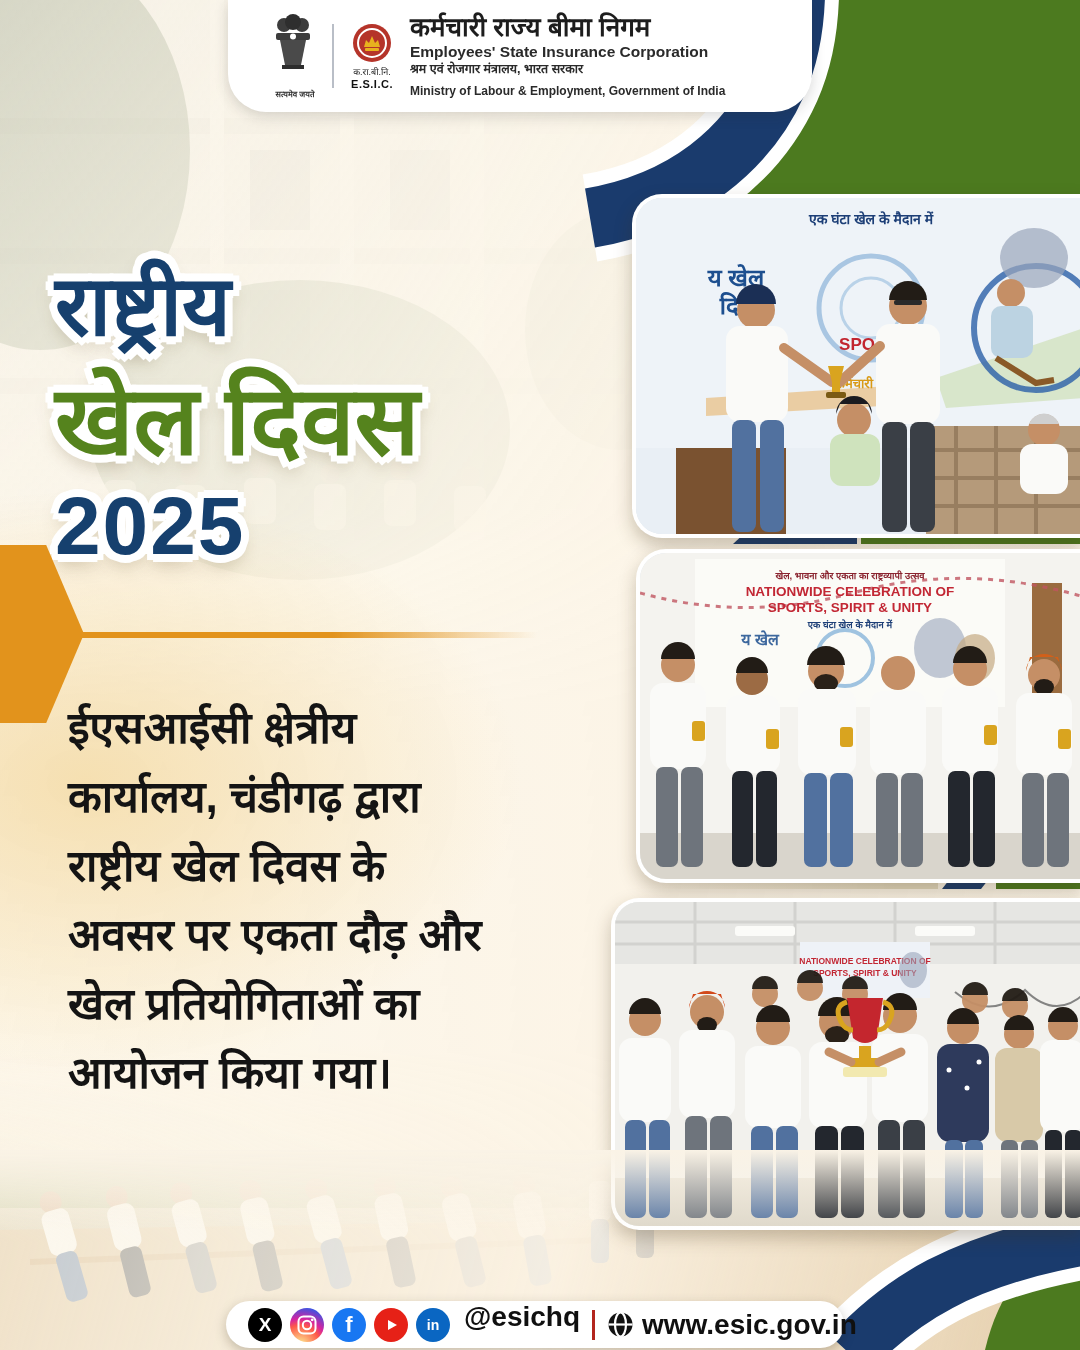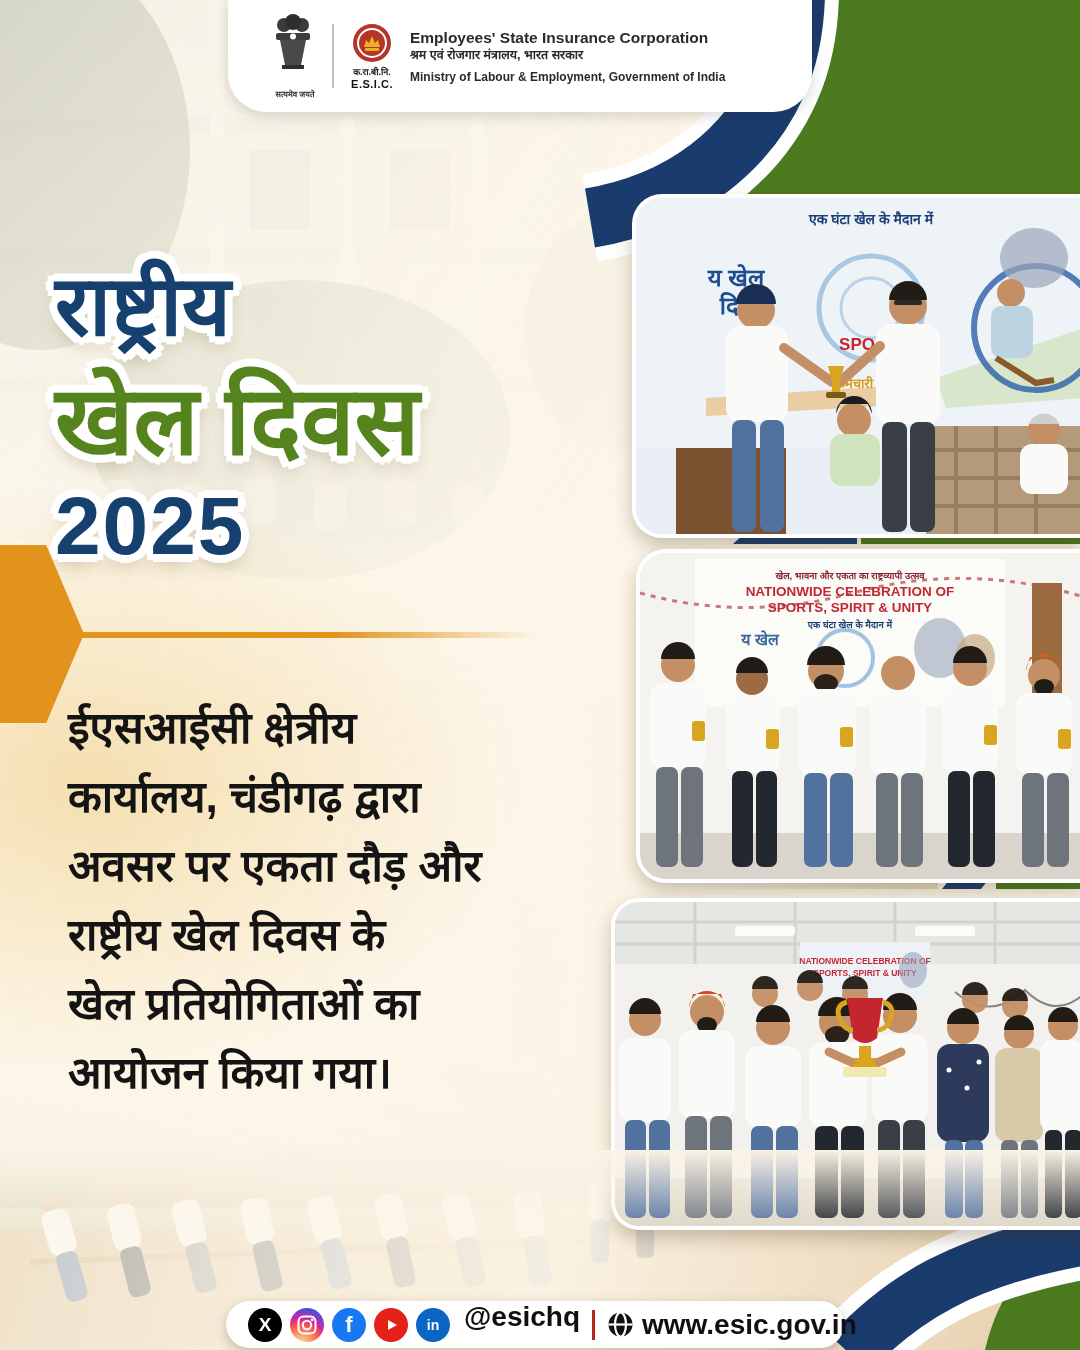--- a/index.html
+++ b/index.html
@@ -22,21 +22,21 @@
   
   .corner-svg{position:absolute;inset:0;pointer-events:none;}
 
   
   .header-card{position:absolute;left:228px;top:0;width:584px;height:112px;background:#fff;
     border-radius:0 0 38px 38px;box-shadow:0 4px 14px rgba(40,40,40,.18);display:flex;align-items:center;}
   .emblem{margin-left:44px;width:46px;text-align:center;}
   .motto{font-size:8px;font-weight:700;color:#333;margin-top:17px;white-space:nowrap;}
   .hdr-divider{width:2px;height:64px;background:#b9bec7;margin:0 12px 0 14px;}
   .logo-wrap{width:52px;text-align:center;}
-  .abbr-hi{font-size:9px;font-weight:700;color:#222;margin-top:2px;white-space:nowrap;}
+  .abbr-hi{font-size:9px;font-weight:400;color:#222;margin-top:2px;white-space:nowrap;}
   .abbr-en{font-size:11px;font-weight:700;color:#111;letter-spacing:.5px;white-space:nowrap;}
   .hdr-text{margin-left:12px;line-height:1.05;}
   .org-hi{font-size:26px;font-weight:700;color:#1d1d1d;white-space:nowrap;}
   .org-en{font-size:15.5px;font-weight:700;color:#2a2a2a;margin-top:2px;white-space:nowrap;}
   .min-hi{font-size:12.5px;font-weight:700;color:#2a2a2a;margin-top:3px;white-space:nowrap;}
   .min-en{font-size:12px;font-weight:700;color:#2a2a2a;margin-top:9px;white-space:nowrap;}
 
   
   .title-block{position:absolute;left:55px;top:238px;line-height:1;}
   .title-line{font-weight:800;white-space:nowrap;
@@ -230,40 +230,41 @@
       <svg width="40" height="40" viewBox="0 0 40 40" style="margin:0 auto;">
         <circle cx="20" cy="20" r="19" fill="#b5342a"></circle>
         <circle cx="20" cy="20" r="14" fill="none" stroke="#fff" stroke-width="2"></circle>
         <path d="M 12 24 L 28 24 L 26 17 L 23 20 L 20 13 L 17 20 L 14 17 Z" fill="#e8b21e"></path>
         <rect x="13" y="25" width="14" height="3" rx="1" fill="#e8b21e"></rect>
       </svg>
       <div class="abbr-hi">क.रा.बी.नि.</div>
       <div class="abbr-en">E.S.I.C.</div>
     </div>
     <div class="hdr-text">
+      <div class="org-hi">कर्मचारी राज्य बीमा निगम</div>
       <div class="org-en">Employees' State Insurance Corporation</div>
       <div class="min-hi">श्रम एवं रोजगार मंत्रालय, भारत सरकार</div>
       <div class="min-en">Ministry of Labour &amp; Employment, Government of India</div>
     </div>
   </div>
 
   <div class="title-block">
     <div class="title-line t-navy t1">राष्ट्रीय</div>
     <div class="title-line t-green t2">खेल दिवस</div>
     <div class="title-line t-navy t3">2025</div>
   </div>
 
   <div class="orange-arrow"></div>
   <div class="orange-line"></div>
 
   <div class="body-text">
     <div class="body-line">ईएसआईसी क्षेत्रीय</div>
     <div class="body-line">कार्यालय, चंडीगढ़ द्वारा</div>
+    <div class="body-line">राष्ट्रीय खेल दिवस के</div>
     <div class="body-line">अवसर पर एकता दौड़ और</div>
-    <div class="body-line">राष्ट्रीय खेल दिवस के</div>
     <div class="body-line">खेल प्रतियोगिताओं का</div>
     <div class="body-line">आयोजन किया गया।</div>
   </div>
 
   <div class="photo p1">
     <svg viewBox="0 0 448 336" width="448" height="336">
       <rect width="448" height="336" fill="#e9eff5"></rect>
       <rect y="0" width="448" height="250" fill="#eef3f8"></rect>
       <circle cx="235" cy="110" r="52" fill="none" stroke="#a9c6e2" stroke-width="5"></circle>
       <circle cx="235" cy="110" r="30" fill="none" stroke="#b9d2e8" stroke-width="3"></circle>

